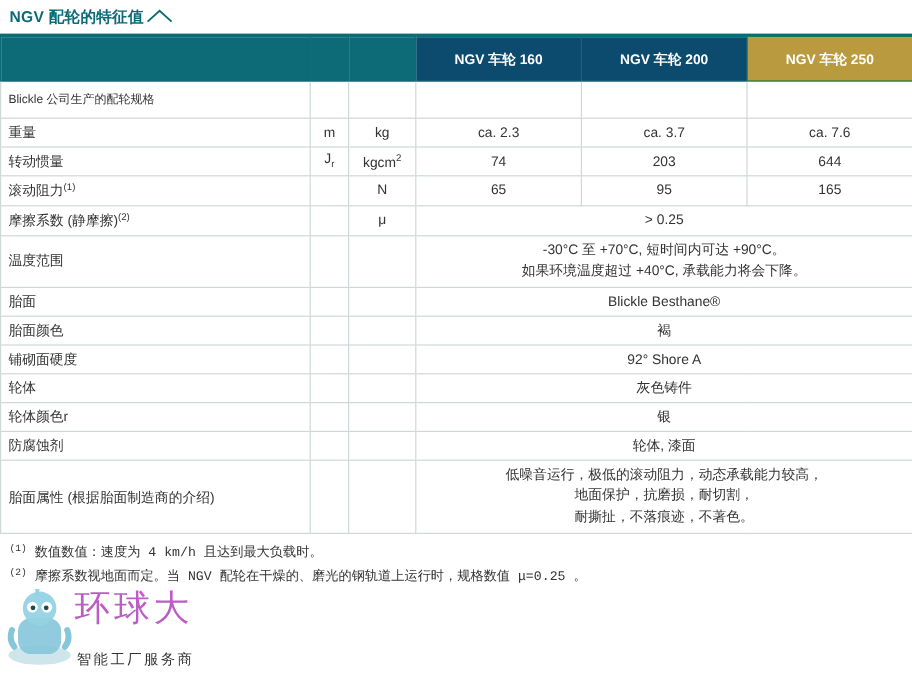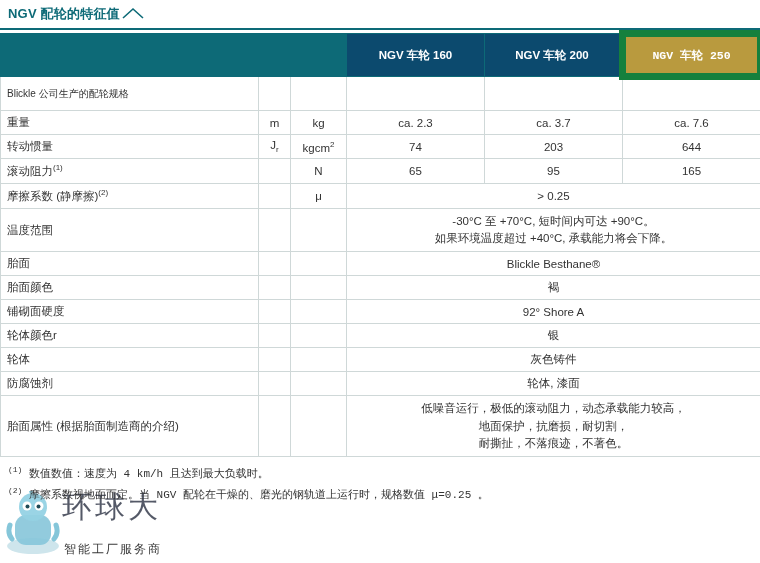--- a/index.html
+++ b/index.html
@@ -70,22 +70,21 @@
     font-weight: bold;
     font-size: 11.5px;
     border: 1px solid #0d6a77;
     padding: 5px 4px;
   }
   thead tr.head-row td.head-blank {
     background: #0d6a77;
   }
   thead tr.head-row td.head-last {
     background: #b99a3e;
-    border: 7px solid #15803d;
-    font-family: Liberation Mono, monospace;
+    border: 1px solid #15803d;
   }
 
   tr.section-row td {
     background: #ffffff;
     height: 22px;
     font-size: 10px;
     color: #333;
   }
 
   td.label { text-align: left; }
@@ -132,21 +131,21 @@
     height: 80px;
     z-index: 1;
     pointer-events: none;
     opacity: 0.95;
   }
   .wm-text-main {
     position: absolute;
     left: 56px;
     top: 6px;
     font-size: 30px;
-    color: #0f172a;
+    color: #a21caf;
     letter-spacing: 3px;
     font-family: Liberation Serif, serif;
     opacity: 0.75;
   }
   .wm-text-sub {
     position: absolute;
     left: 58px;
     top: 60px;
     font-size: 12px;
     color: #000000;
@@ -256,31 +255,31 @@
     </tr>
 
     <tr>
       <td class="label">铺砌面硬度</td>
       <td class="unit"></td>
       <td class="unit"></td>
       <td class="val" colspan="3">92° Shore A</td>
     </tr>
 
     <tr>
+      <td class="label">轮体</td>
+      <td class="unit"></td>
+      <td class="unit"></td>
+      <td class="val" colspan="3">灰色铸件</td>
+    </tr>
+
+    <tr>
       <td class="label">轮体颜色r</td>
       <td class="unit"></td>
       <td class="unit"></td>
       <td class="val" colspan="3">银</td>
-    </tr>
-
-    <tr>
-      <td class="label">轮体</td>
-      <td class="unit"></td>
-      <td class="unit"></td>
-      <td class="val" colspan="3">灰色铸件</td>
     </tr>
 
     <tr>
       <td class="label">防腐蚀剂</td>
       <td class="unit"></td>
       <td class="unit"></td>
       <td class="val" colspan="3">轮体, 漆面</td>
     </tr>
 
     <tr>

